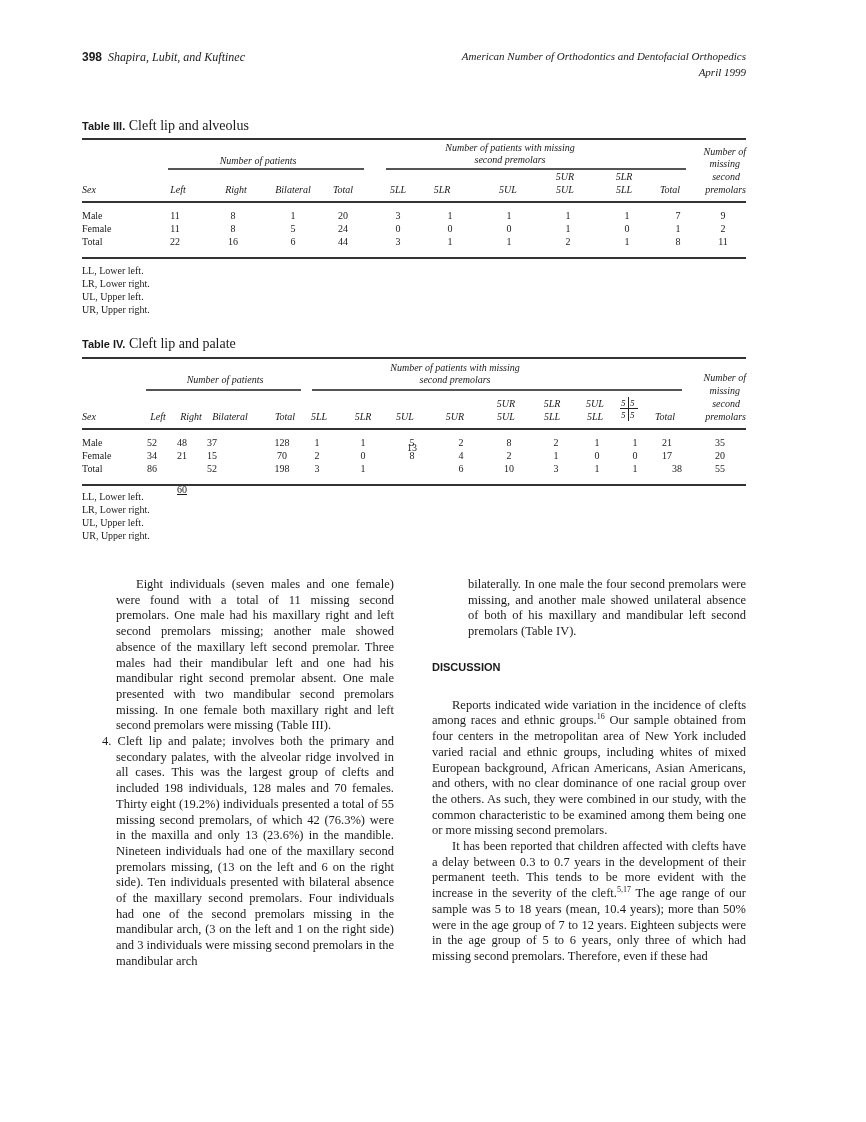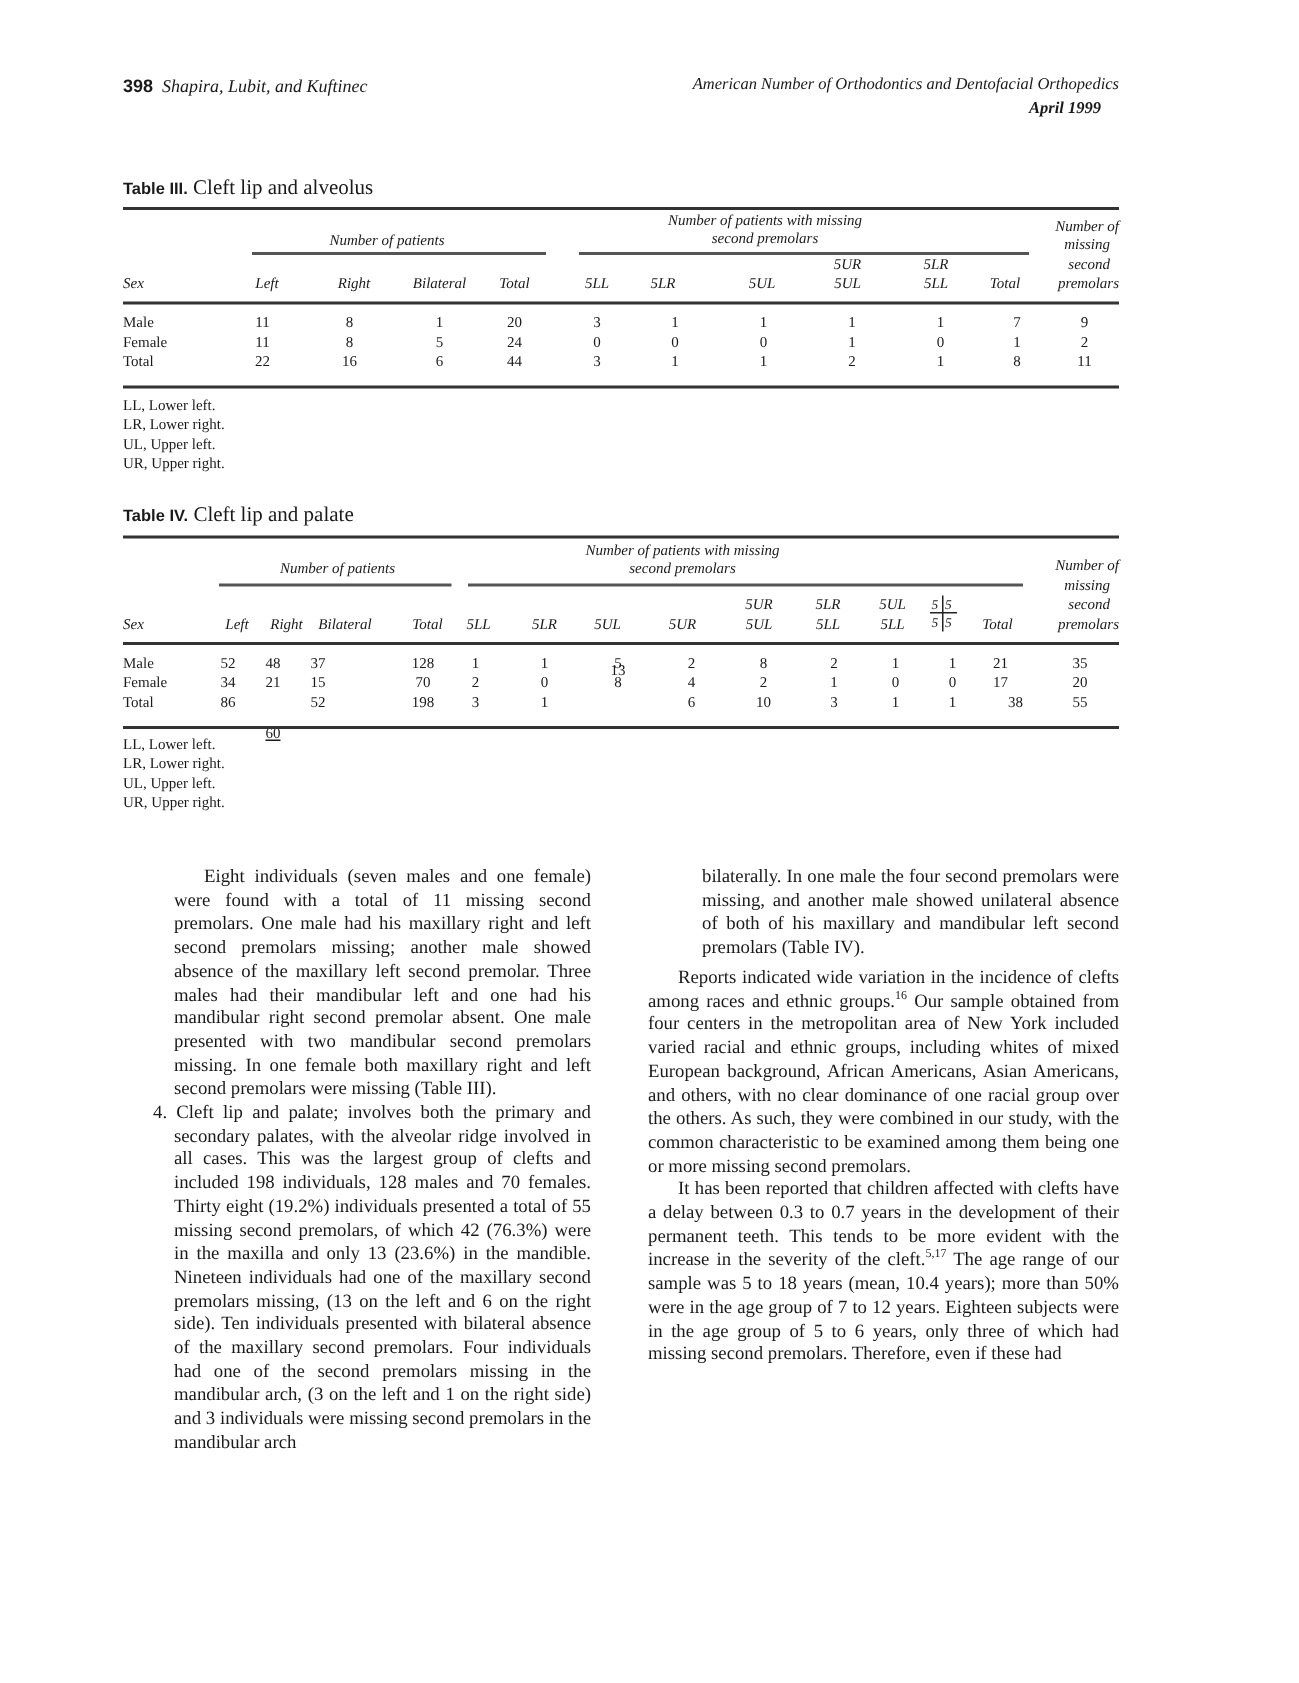--- a/index.html
+++ b/index.html
@@ -3,21 +3,21 @@
 <meta charset="utf-8">
 <style>
   * { margin: 0; padding: 0; box-sizing: border-box; }
   html, body { width: 866px; height: 1122px; background: #ffffff; overflow: hidden; }
   body { position: relative; font-family: "Liberation Serif", serif; color: #1a1a1a; }
 
   .header { position: absolute; top: 50px; left: 82px; width: 664px; height: 40px; }
   .header .pagenum { position: absolute; left: 0; top: 0; font-family: "Liberation Sans", sans-serif; font-weight: bold; font-size: 12px; }
   .header .authors { position: absolute; left: 26px; top: 0; font-style: italic; font-size: 12px; }
   .header .journal { position: absolute; right: 0; top: 0; font-style: italic; font-size: 11px; text-align: right; }
-  .header .date { position: absolute; right: 12px; top: 16px; font-style: italic; font-size: 11px; text-align: right; font-weight: bold; }
+  .header .date { position: absolute; right: 0; top: 16px; font-style: italic; font-size: 11px; text-align: right; }
 
   .table-title { position: absolute; left: 82px; font-size: 14px; text-align: right; }
   .table-title .lbl { font-family: "Liberation Sans", sans-serif; font-weight: bold; font-size: 11px; }
 
   .rule { position: absolute; left: 82px; width: 664px; background: #333; }
   .rule.thick { height: 2px; }
   .subrule { position: absolute; height: 2px; background: #555; }
 
   .hcell { position: absolute; font-style: italic; font-size: 10px; text-align: center; line-height: 12px; }
   .hcell.left { text-align: left; }
@@ -242,15 +242,16 @@
 <div class="col" style="left:116px; top:577px; width:278px;">
   <p>Eight individuals (seven males and one female) were found with a total of 11 missing second premolars. One male had his maxillary right and left second premolars missing; another male showed absence of the maxillary left second premolar. Three males had their mandibular left and one had his mandibular right second premolar absent. One male presented with two mandibular second premolars missing. In one female both maxillary right and left second premolars were missing (Table III).</p>
   <p class="item" style="margin-left:-14px;">4. Cleft lip and palate; involves both the primary and secondary palates, with the alveolar ridge involved in all cases. This was the largest group of clefts and included 198 individuals, 128 males and 70 females. Thirty eight (19.2%) individuals presented a total of 55 missing second premolars, of which 42 (76.3%) were in the maxilla and only 13 (23.6%) in the mandible. Nineteen individuals had one of the maxillary second premolars missing, (13 on the left and 6 on the right side). Ten individuals presented with bilateral absence of the maxillary second premolars. Four individuals had one of the second premolars missing in the mandibular arch, (3 on the left and 1 on the right side) and 3 individuals were missing second premolars in the mandibular arch</p>
 </div>
 
 <div class="col" style="left:468px; top:577px; width:278px;">
   <p class="noindent">bilaterally. In one male the four second premolars were missing, and another male showed unilateral absence of both of his maxillary and mandibular left second premolars (Table IV).</p>
 </div>
 
 <div class="col" style="left:432px; top:644px; width:314px;">
+  <div class="section-head">DISCUSSION</div>
   <p><span>Reports indicated wide variation in the incidence of clefts among races and ethnic groups.</span><sup>16</sup><span> Our sample obtained from four centers in the metropolitan area of New York included varied racial and ethnic groups, including whites of mixed European background, African Americans, Asian Americans, and others, with no clear dominance of one racial group over the others. As such, they were combined in our study, with the common characteristic to be examined among them being one or more missing second premolars.</span></p>
   <p><span>It has been reported that children affected with clefts have a delay between 0.3 to 0.7 years in the development of their permanent teeth. This tends to be more evident with the increase in the severity of the cleft.</span><sup>5,17</sup><span> The age range of our sample was 5 to 18 years (mean, 10.4 years); more than 50% were in the age group of 7 to 12 years. Eighteen subjects were in the age group of 5 to 6 years, only three of which had missing second premolars. Therefore, even if these had</span></p>
 </div>
 
 </body></html>

